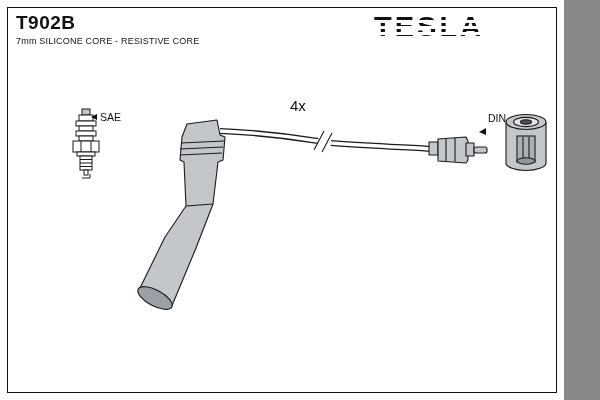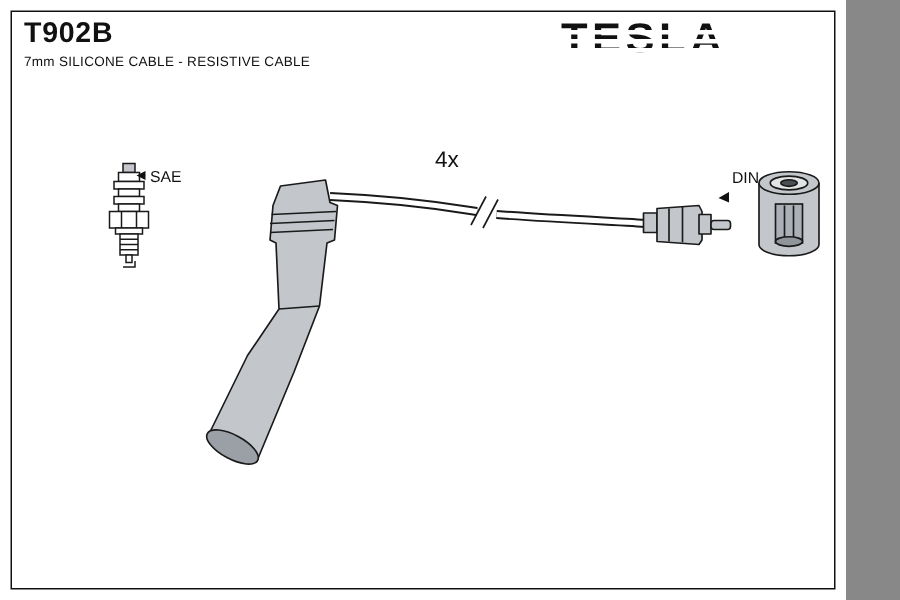--- a/index.html
+++ b/index.html
@@ -36,21 +36,21 @@
   svg.drawing { position:absolute; left:0; top:0; }
   text { font-family:"Liberation Sans", sans-serif; fill:#111; }
 </style>
 </head>
 <body>
 
 <div class="page">
   <div class="frame"></div>
 
   <div class="part-number">T902B</div>
-  <div class="subtitle">7mm SILICONE CABLE - RESISTIVE CABLE</div>
+  <div class="subtitle">7mm SILICONE CORE - RESISTIVE CORE</div>
 
   <div class="logo">
     <div class="logo-text">TESLA</div>
     <div class="logo-stripe s1"></div>
     <div class="logo-stripe s2"></div>
     <div class="logo-stripe s3"></div>
   </div>
 
   <svg class="drawing" width="600" height="400" viewBox="0 0 600 400">
 

